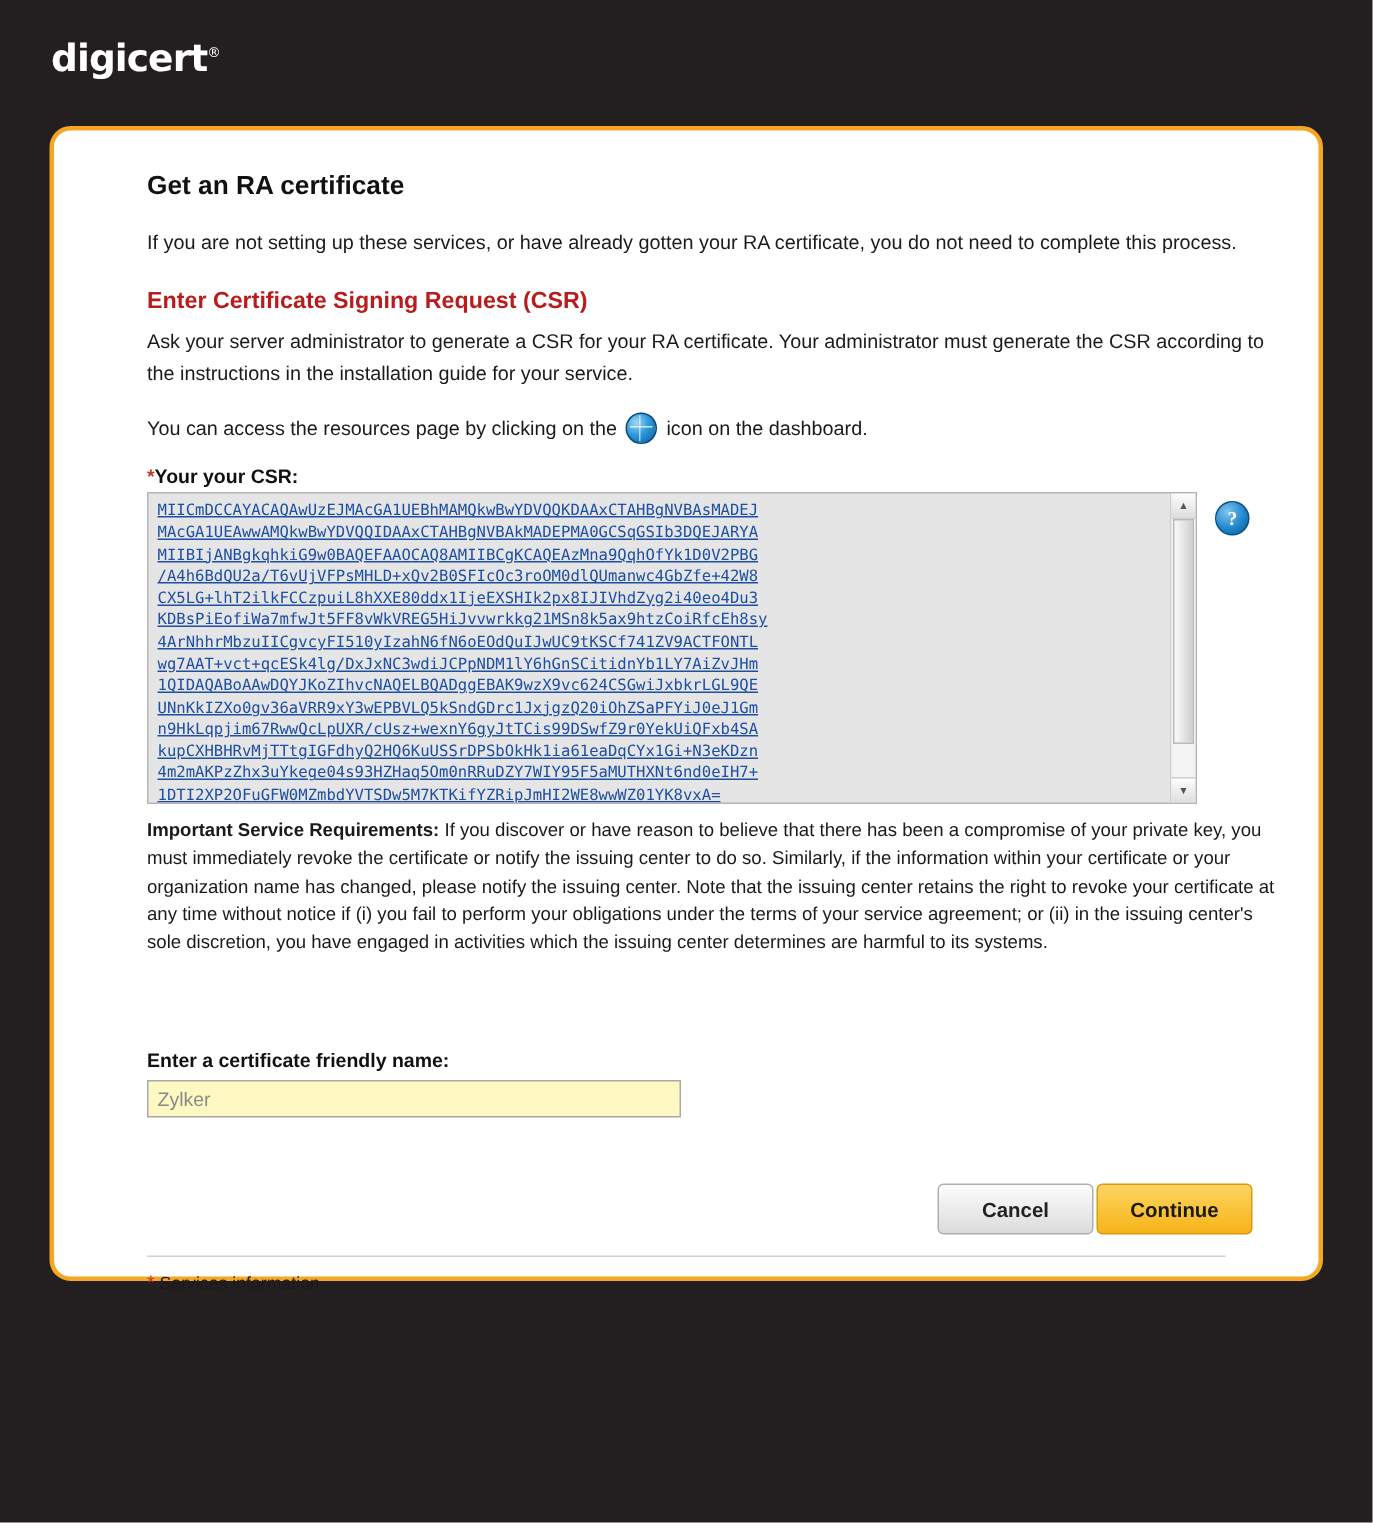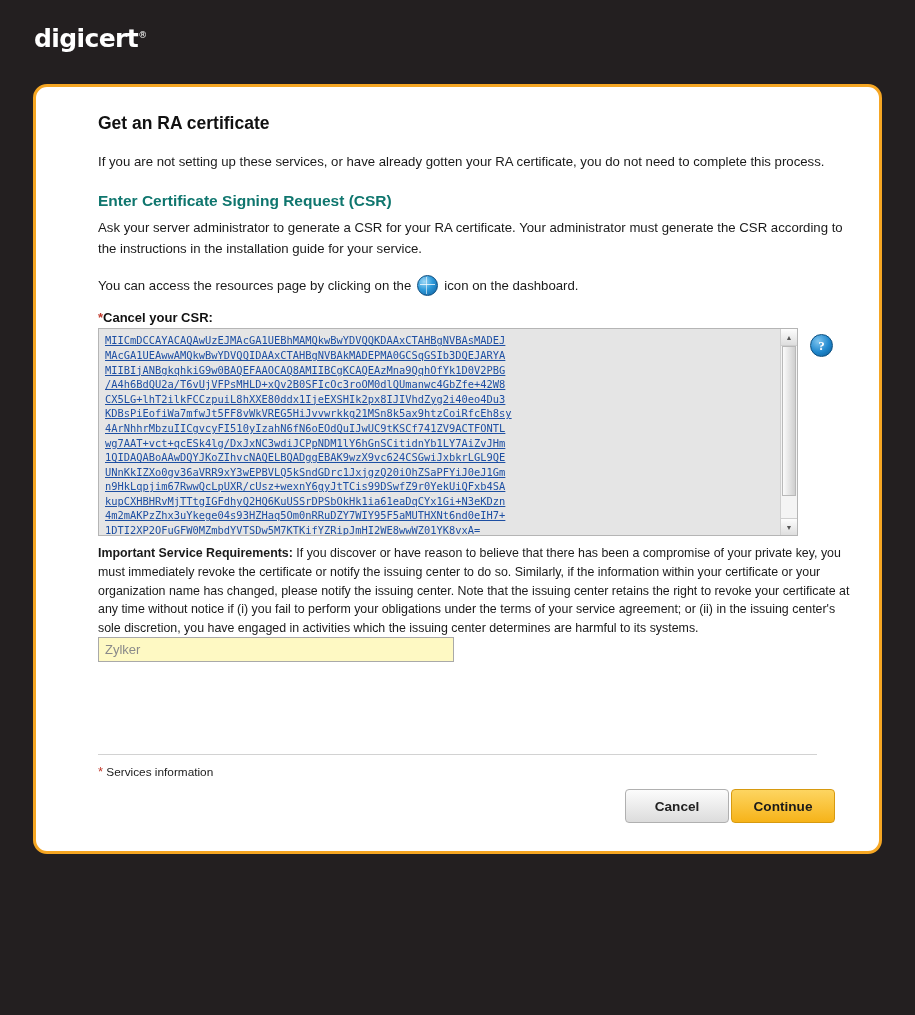--- a/index.html
+++ b/index.html
@@ -62,21 +62,21 @@
     font-size: 13.2px;
     color: #1a1a1a;
     line-height: 1.55;
     margin: 0 0 16px 34px;
     max-width: 752px;
   }
 
   h2.section-title {
     font-size: 15.5px;
     font-weight: bold;
-    color: #0f766e;
+    color: #b91c1c;
     margin: 20px 0 8px 34px;
   }
 
   .resource-line {
     font-size: 13.2px;
     color: #1a1a1a;
     margin: 0 0 10px 34px;
     display: flex;
     align-items: center;
     gap: 6px;
@@ -293,21 +293,21 @@
   <h2 class="section-title">Enter Certificate Signing Request (CSR)</h2>
   <p class="body-text">Ask your server administrator to generate a CSR for your RA certificate. Your administrator must generate the CSR according to the instructions in the installation guide for your service.</p>
 
   <div class="resource-line">
     <span>You can access the resources page by clicking on the</span>
     <span class="globe-icon"></span>
     <span>icon on the dashboard.</span>
   </div>
 
   <div class="field-label">
-    <span class="req-star">*</span><span>Cancel your CSR:</span>
+    <span class="req-star">*</span><span>Your your CSR:</span>
   </div>
 
   <div class="csr-row">
     <div class="csr-box">
       <div class="csr-text">MIICmDCCAYACAQAwUzEJMAcGA1UEBhMAMQkwBwYDVQQKDAAxCTAHBgNVBAsMADEJ
 MAcGA1UEAwwAMQkwBwYDVQQIDAAxCTAHBgNVBAkMADEPMA0GCSqGSIb3DQEJARYA
 MIIBIjANBgkqhkiG9w0BAQEFAAOCAQ8AMIIBCgKCAQEAzMna9QqhOfYk1D0V2PBG
 /A4h6BdQU2a/T6vUjVFPsMHLD+xQv2B0SFIcOc3roOM0dlQUmanwc4GbZfe+42W8
 CX5LG+lhT2ilkFCCzpuiL8hXXE80ddx1IjeEXSHIk2px8IJIVhdZyg2i40eo4Du3
 KDBsPiEofiWa7mfwJt5FF8vWkVREG5HiJvvwrkkg21MSn8k5ax9htzCoiRfcEh8sy
@@ -326,20 +326,21 @@
           <div class="sb-thumb"></div>
         </div>
         <div class="sb-arrow bottom">▼</div>
       </div>
     </div>
     <div class="help-icon">?</div>
   </div>
 
   <p class="legal-text"><b>Important Service Requirements:</b><span> If you discover or have reason to believe that there has been a compromise of your private key, you must immediately revoke the certificate or notify the issuing center to do so. Similarly, if the information within your certificate or your organization name has changed, please notify the issuing center. Note that the issuing center retains the right to revoke your certificate at any time without notice if (i) you fail to perform your obligations under the terms of your service agreement; or (ii) in the issuing center's sole discretion, you have engaged in activities which the issuing center determines are harmful to its systems.</span></p>
 
+  <div class="friendly-label">Enter a certificate friendly name:</div>
   <input class="friendly-input" type="text" placeholder="Zylker" style="">
 
   <div class="divider"></div>
 
   <div class="required-note">
     <span class="star">*</span>
     <span>Services information</span>
   </div>
 
   <div class="button-row">

